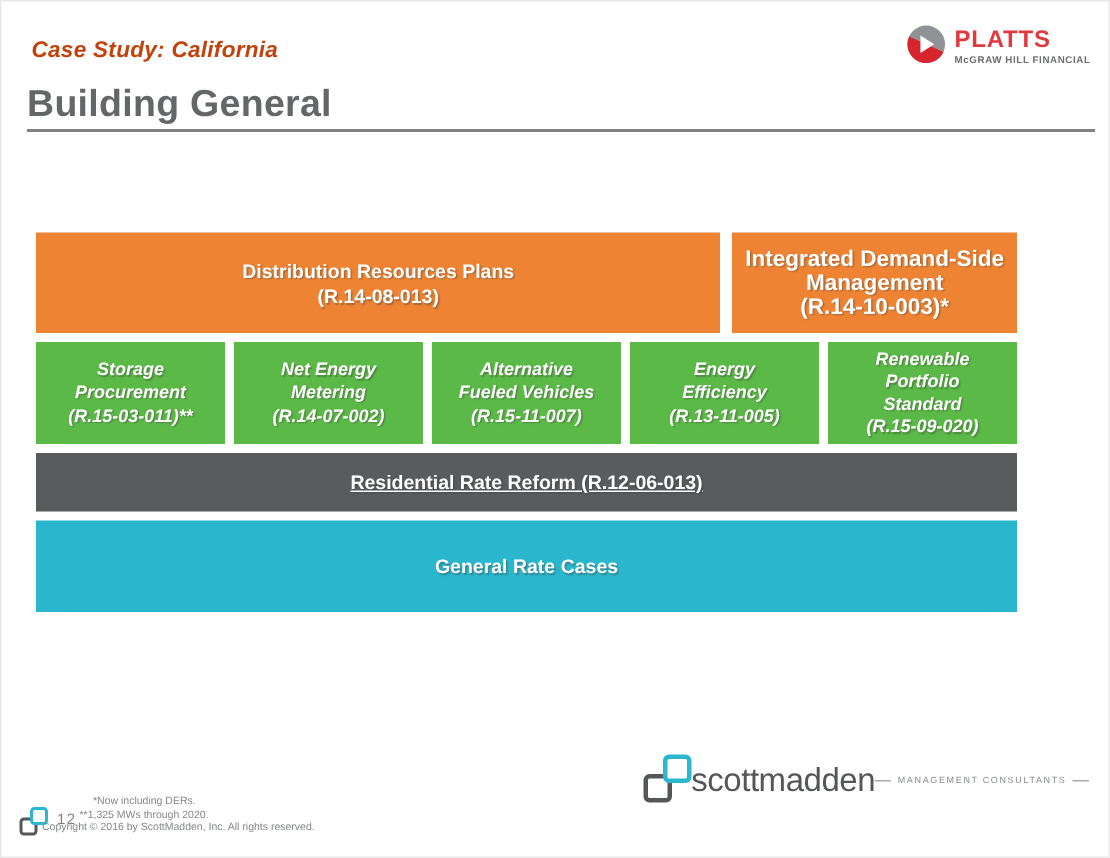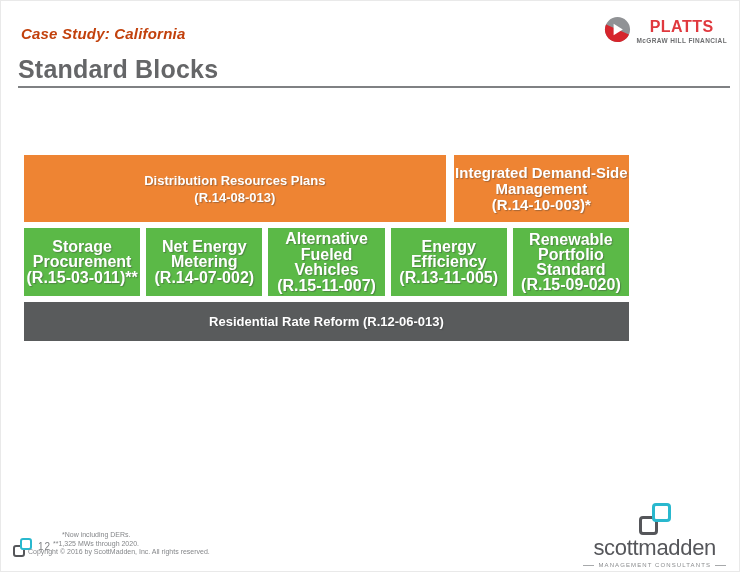--- a/index.html
+++ b/index.html
@@ -15,72 +15,72 @@
   .page-title{
     position:absolute;left:18px;top:55px;font-size:25px;font-weight:bold;
     color:#656668;letter-spacing:0.2px;
   }
   .title-rule{
     position:absolute;left:18px;top:86px;width:712px;height:2px;background:#7f8183;
   }
   
   .platts{position:absolute;top:16px;right:13px;display:flex;align-items:center;gap:5px;}
   .platts-text{display:flex;flex-direction:column;line-height:1;}
-  .platts-word{font-size:16px;font-weight:bold;color:#e0393e;letter-spacing:0.5px;text-align:center;}
+  .platts-word{font-size:16px;font-weight:bold;color:#e0393e;letter-spacing:0.5px;}
   .platts-tag{font-size:6.5px;font-weight:bold;color:#6d6e70;letter-spacing:0.4px;margin-top:3px;}
   
-  .diagram{position:absolute;left:24px;top:155px;width:605px;display:flex;flex-direction:column;gap:6px;}
+  .diagram{position:absolute;left:24px;top:155px;width:654px;display:flex;flex-direction:column;gap:6px;}
   .row{display:flex;}
   .row1{height:67px;gap:8px;}
   .row2{height:68px;gap:6px;}
   .block{
     display:flex;align-items:center;justify-content:center;text-align:center;
     color:#fff;font-weight:bold;white-space:pre-line;
     text-shadow:1px 1px 1px rgba(60,60,60,0.4);
   }
   .orange{background:#EE8433;}
   .green{background:#5BB947;}
   .gray{background:#595B5C;}
   .teal{background:#2AB6CC;}
   .block-drp{width:481px;font-size:13px;line-height:17px;}
   .block-idsm{width:200px;font-size:15px;line-height:16px;}
-  .row2 .block{flex:1 1 0;font-size:16px;line-height:15.5px;}
+  .row2 .block{flex:1 1 0;font-size:12px;line-height:15.5px;font-style:italic;}
   .block-rps{line-height:15px !important;}
-  .block-rrr{height:39px;font-size:13px;}
+  .block-rrr{height:39px;font-size:13px;text-decoration:underline;}
   .block-grc{height:61px;font-size:13px;}
   
   .sm-icon{position:relative;}
   .sm-icon .sq{position:absolute;border-radius:4px;}
   .sm-icon .sq-gray{left:0;bottom:0;border:3px solid #55565A;background:transparent;}
   .sm-icon .sq-teal{right:0;top:0;border:3px solid #29B8CE;background:#fff;}
   .sm-icon-small{width:19px;height:19px;}
   .sm-icon-small .sq{width:8px;height:8px;border-width:2.2px !important;border-radius:3px;}
   .sm-icon-big{width:32px;height:32px;}
   .sm-icon-big .sq{width:13px;height:13px;}
   
   .mini-logo{position:absolute;left:13px;top:538px;}
   .page-number{position:absolute;left:38px;top:541px;font-size:10px;color:#808285;letter-spacing:1px;}
   .footnotes{position:absolute;left:28px;top:531px;font-size:7px;line-height:8.5px;color:#85878a;}
   .fn-1{margin-left:34px;}
   .fn-2{margin-left:25px;}
   .fn-3{margin-left:0;}
   
-  .sm-logo{position:absolute;right:14px;top:503px;display:flex;flex-direction:column;align-items:center;}
+  .sm-logo{position:absolute;right:14px;top:503px;display:flex;flex-direction:row;align-items:center;}
   .sm-wordmark{font-size:22px;color:#55565A;letter-spacing:-0.3px;margin-top:2px;line-height:1;}
   .sm-tagline{display:flex;align-items:center;gap:4px;margin-top:3px;}
   .sm-tagline-text{font-size:6px;color:#8a8c8e;letter-spacing:1.1px;}
   .sm-tagline .tick{width:11px;height:1px;background:#a7a9ab;}
 </style>
 </head>
 <body>
 
 <div class="slide">
 
   <div class="eyebrow">Case Study: California</div>
-  <div class="page-title">Standard Blocks</div>
+  <div class="page-title">Building General</div>
   <div class="title-rule"></div>
 
   <div class="platts">
     <span>
       <svg width="27" height="27" viewBox="0 0 28 28">
         <circle cx="14" cy="14" r="13" fill="#909295"></circle>
         <path d="M1,14 a13,13 0 0 0 26,0 z" fill="#D6252C" transform="rotate(24 14 14)"></path>
         <polygon points="10,8 19.5,14 10,20" fill="#ffffff"></polygon>
       </svg>
     </span>
@@ -110,20 +110,21 @@
 (R.15-11-007)</div>
       <div class="block green">Energy
 Efficiency
 (R.13-11-005)</div>
       <div class="block green block-rps">Renewable
 Portfolio
 Standard
 (R.15-09-020)</div>
     </div>
     <div class="block gray block-rrr">Residential Rate Reform (R.12-06-013)</div>
+    <div class="block teal block-grc">General Rate Cases</div>
   </div>
 
   <div class="mini-logo sm-icon sm-icon-small">
     <span class="sq sq-gray"></span>
       <span class="sq sq-teal"></span>
   </div>
   <div class="page-number">12</div>
   <div class="footnotes">
     <div class="fn-1">*Now including DERs.</div>
     <div class="fn-2">**1,325 MWs through 2020.</div>

